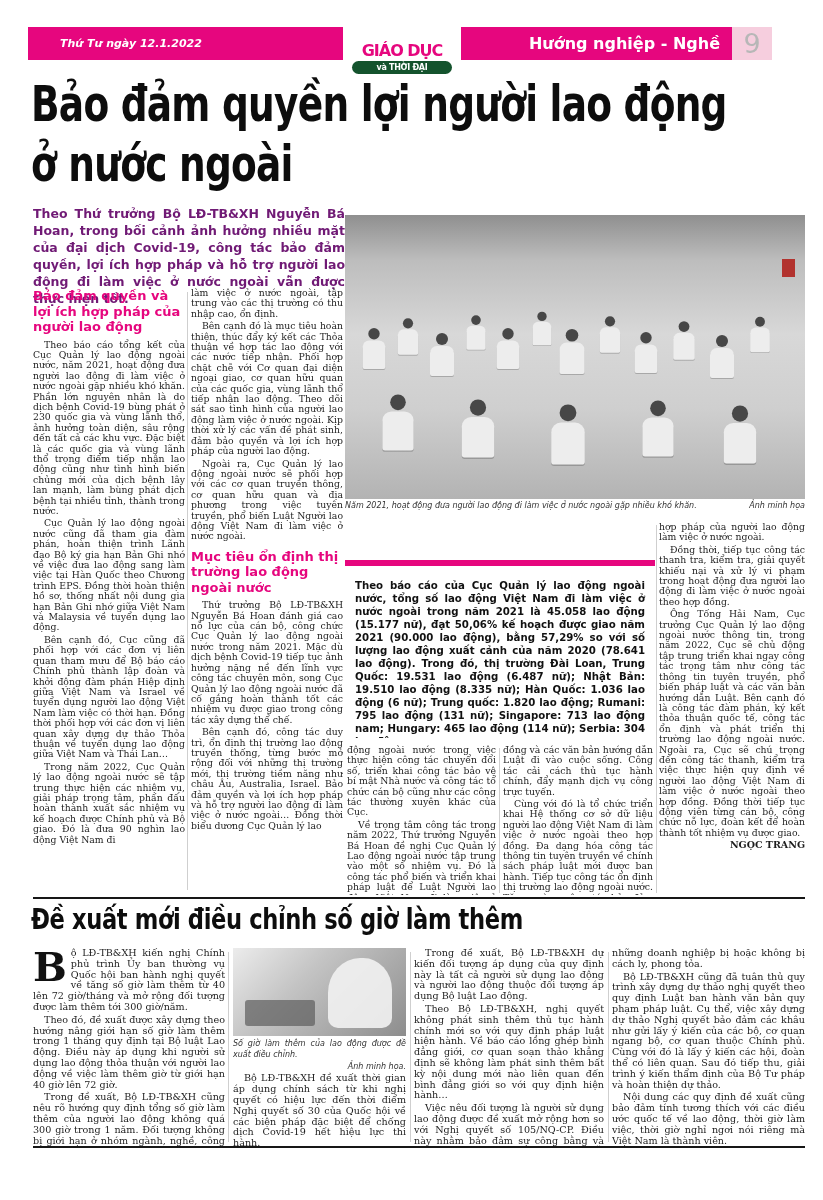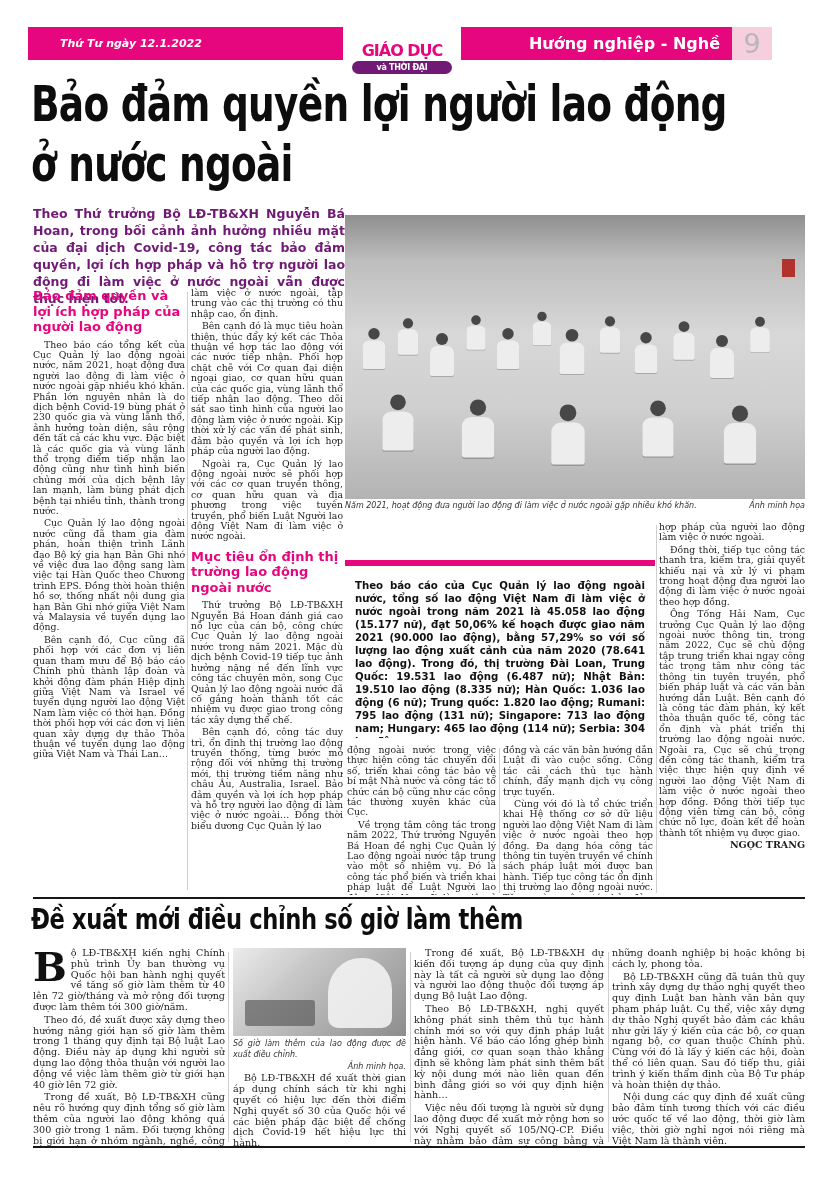--- a/index.html
+++ b/index.html
@@ -10,21 +10,21 @@
   .mh-bar{position:absolute;left:28px;top:27px;width:704px;height:33px;background:#e6067e;
           display:flex;align-items:center;}
   .mh-date{margin-left:32px;color:#fff;font-family:"DejaVu Sans",sans-serif;
            font-weight:bold;font-style:italic;font-size:11px;}
   .mh-section{margin-left:auto;margin-right:12px;color:#fff;font-family:"DejaVu Sans",sans-serif;
               font-weight:bold;font-size:16px;}
   .mh-logo{position:absolute;left:345px;top:21px;width:114px;height:44px;background:#fff;
            border-radius:4px;text-align:center;box-shadow:0 0 0 2px #fff;}
   .logo-top{color:#e6067e;font-family:"DejaVu Sans",sans-serif;font-weight:bold;
             font-size:16px;letter-spacing:-1px;line-height:21px;margin-top:19px;}
-  .logo-bottom{background:#701a75;color:#fff;font-family:"DejaVu Sans",sans-serif;font-weight:bold;
+  .logo-bottom{background:#14532d;color:#fff;font-family:"DejaVu Sans",sans-serif;font-weight:bold;
                font-size:8px;line-height:13px;border-radius:7px;margin:0 7px;letter-spacing:-0.3px;}
   .mh-pagenum{position:absolute;left:732px;top:27px;width:40px;height:33px;background:#f6cede;
               color:#b7b7b7;font-family:"DejaVu Sans",sans-serif;font-size:27px;line-height:33px;
               text-align:center;}
 
   
   .h1{position:absolute;left:31px;top:74px;width:1000px;font-family:"DejaVu Sans",sans-serif;
       font-weight:bold;font-size:50px;line-height:60px;letter-spacing:-1px;color:#0d0d0d;
       transform:scaleX(.75);transform-origin:left top;margin:0;}
   .lead{position:absolute;left:33px;top:205px;width:312px;font-family:"DejaVu Sans",sans-serif;
@@ -120,20 +120,21 @@
   <div class="caption-row">
     <span>Năm 2021, hoạt động đưa người lao động đi làm việc ở nước ngoài gặp nhiều khó khăn.</span>
     <span>Ảnh minh họa</span>
   </div>
 
   <div class="col col1">
     <div class="subhead">Bảo đảm quyền và lợi ích hợp pháp của người lao động</div>
     <p>Theo báo cáo tổng kết của Cục Quản lý lao động ngoài nước, năm 2021, hoạt động đưa người lao động đi làm việc ở nước ngoài gặp nhiều khó khăn. Phần lớn nguyên nhân là do dịch bệnh Covid-19 bùng phát ở 230 quốc gia và vùng lãnh thổ, ảnh hưởng toàn diện, sâu rộng đến tất cả các khu vực. Đặc biệt là các quốc gia và vùng lãnh thổ trọng điểm tiếp nhận lao động cũng như tình hình biến chủng mới của dịch bệnh lây lan mạnh, làm bùng phát dịch bệnh tại nhiều tỉnh, thành trong nước.</p>
     <p>Cục Quản lý lao động ngoài nước cũng đã tham gia đàm phán, hoàn thiện trình Lãnh đạo Bộ ký gia hạn Bản Ghi nhớ về việc đưa lao động sang làm việc tại Hàn Quốc theo Chương trình EPS. Đồng thời hoàn thiện hồ sơ, thống nhất nội dung gia hạn Bản Ghi nhớ giữa Việt Nam và Malaysia về tuyển dụng lao động.</p>
     <p>Bên cạnh đó, Cục cũng đã phối hợp với các đơn vị liên quan tham mưu để Bộ báo cáo Chính phủ thành lập đoàn và khởi động đàm phán Hiệp định giữa Việt Nam và Israel về tuyển dụng người lao động Việt Nam làm việc có thời hạn. Đồng thời phối hợp với các đơn vị liên quan xây dựng dự thảo Thỏa thuận về tuyển dụng lao động giữa Việt Nam và Thái Lan…</p>
+    <p>Trong năm 2022, Cục Quản lý lao động ngoài nước sẽ tập trung thực hiện các nhiệm vụ, giải pháp trọng tâm, phấn đấu hoàn thành xuất sắc nhiệm vụ kế hoạch được Chính phủ và Bộ giao. Đó là đưa 90 nghìn lao động Việt Nam đi</p>
   </div>
 
   <div class="col col2">
     <p class="cont">làm việc ở nước ngoài, tập trung vào các thị trường có thu nhập cao, ổn định.</p>
     <p>Bên cạnh đó là mục tiêu hoàn thiện, thúc đẩy ký kết các Thỏa thuận về hợp tác lao động với các nước tiếp nhận. Phối hợp chặt chẽ với Cơ quan đại diện ngoại giao, cơ quan hữu quan của các quốc gia, vùng lãnh thổ tiếp nhận lao động. Theo dõi sát sao tình hình của người lao động làm việc ở nước ngoài. Kịp thời xử lý các vấn đề phát sinh, đảm bảo quyền và lợi ích hợp pháp của người lao động.</p>
     <p>Ngoài ra, Cục Quản lý lao động ngoài nước sẽ phối hợp với các cơ quan truyền thông, cơ quan hữu quan và địa phương trong việc tuyên truyền, phổ biến Luật Người lao động Việt Nam đi làm việc ở nước ngoài.</p>
     <div class="subhead mid">Mục tiêu ổn định thị trường lao động ngoài nước</div>
     <p>Thứ trưởng Bộ LĐ-TB&amp;XH Nguyễn Bá Hoan đánh giá cao nỗ lực của cán bộ, công chức Cục Quản lý lao động ngoài nước trong năm 2021. Mặc dù dịch bệnh Covid-19 tiếp tục ảnh hưởng nặng nề đến lĩnh vực công tác chuyên môn, song Cục Quản lý lao động ngoài nước đã cố gắng hoàn thành tốt các nhiệm vụ được giao trong công tác xây dựng thể chế.</p>
     <p>Bên cạnh đó, công tác duy trì, ổn định thị trường lao động truyền thống, từng bước mở rộng đối với những thị trường mới, thị trường tiềm năng như châu Âu, Australia, Israel. Bảo đảm quyền và lợi ích hợp pháp và hỗ trợ người lao động đi làm việc ở nước ngoài… Đồng thời biểu dương Cục Quản lý lao</p>
   </div>

